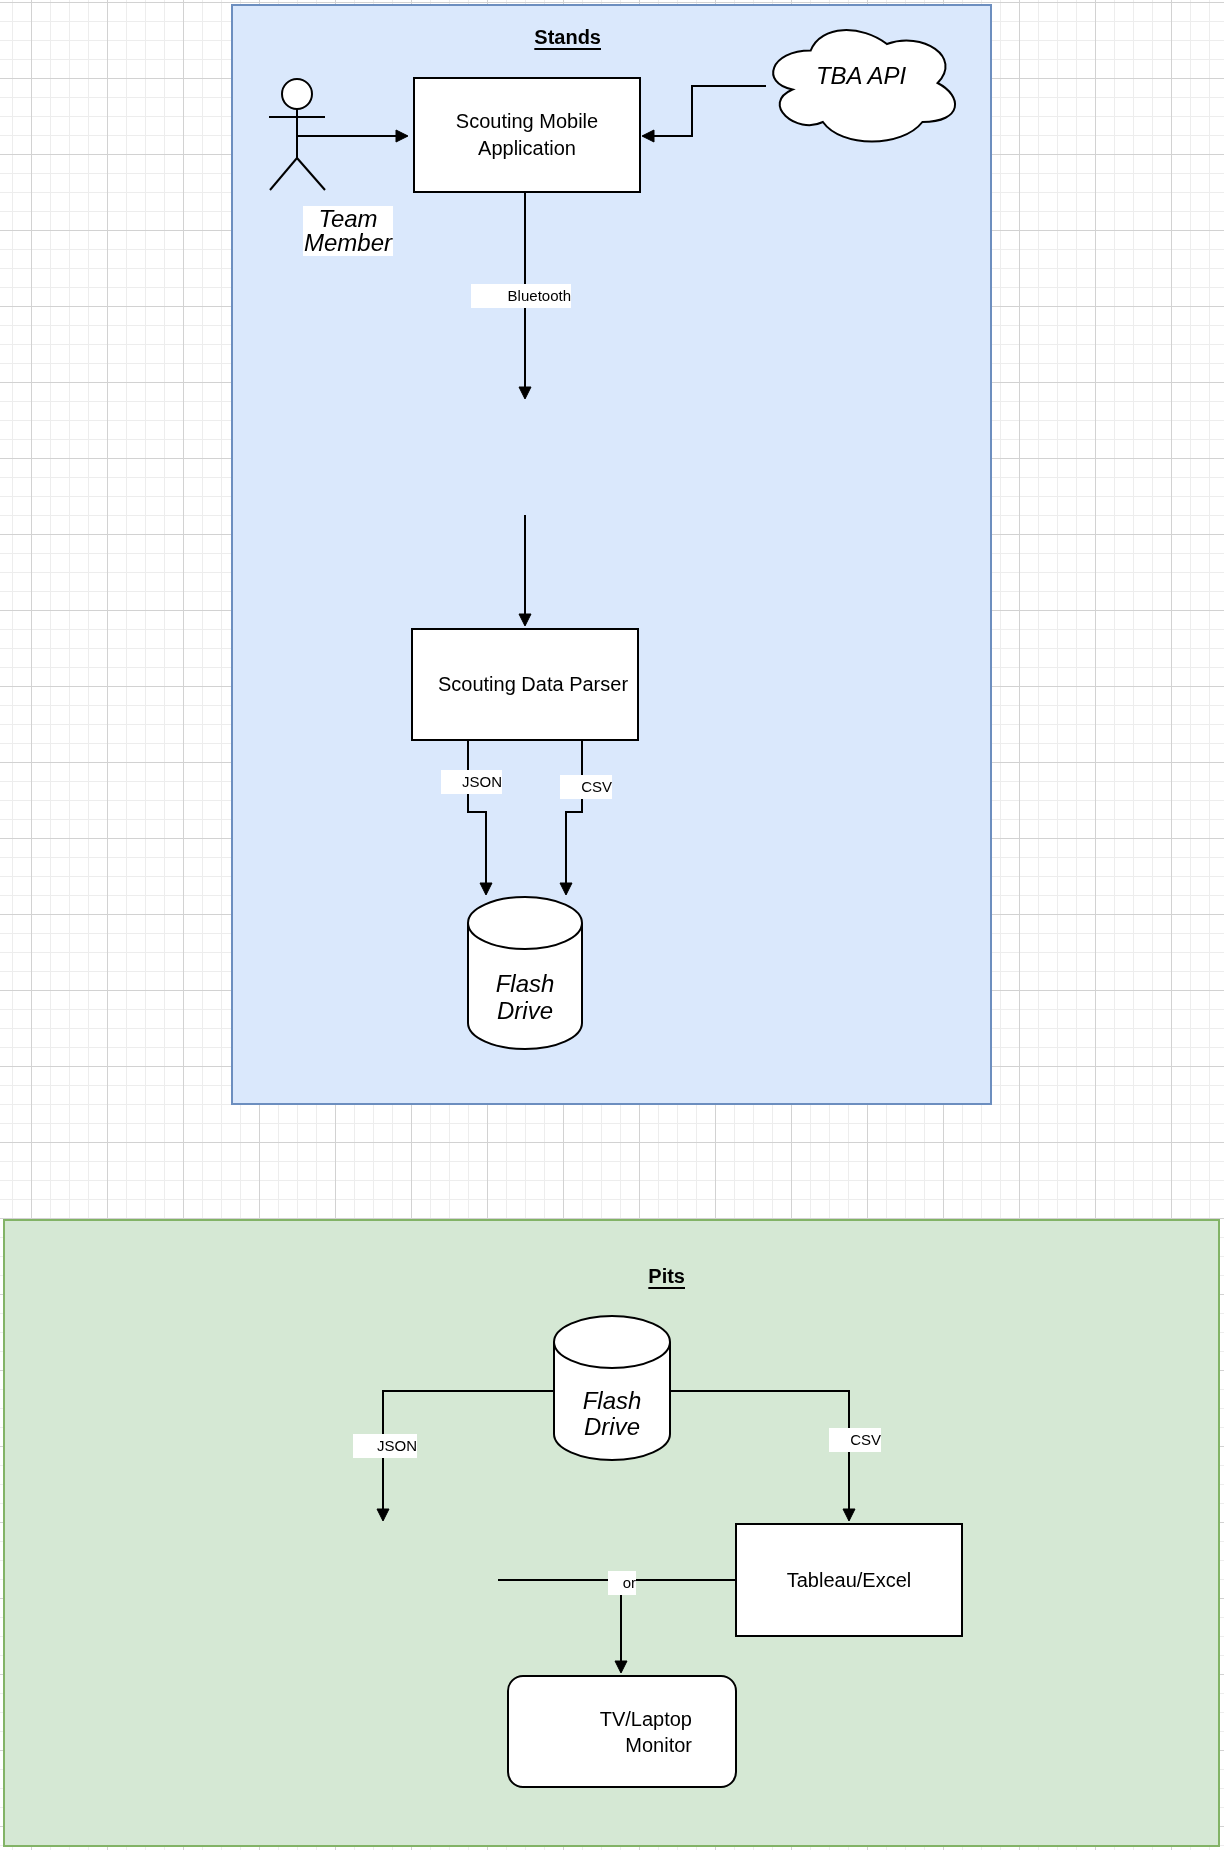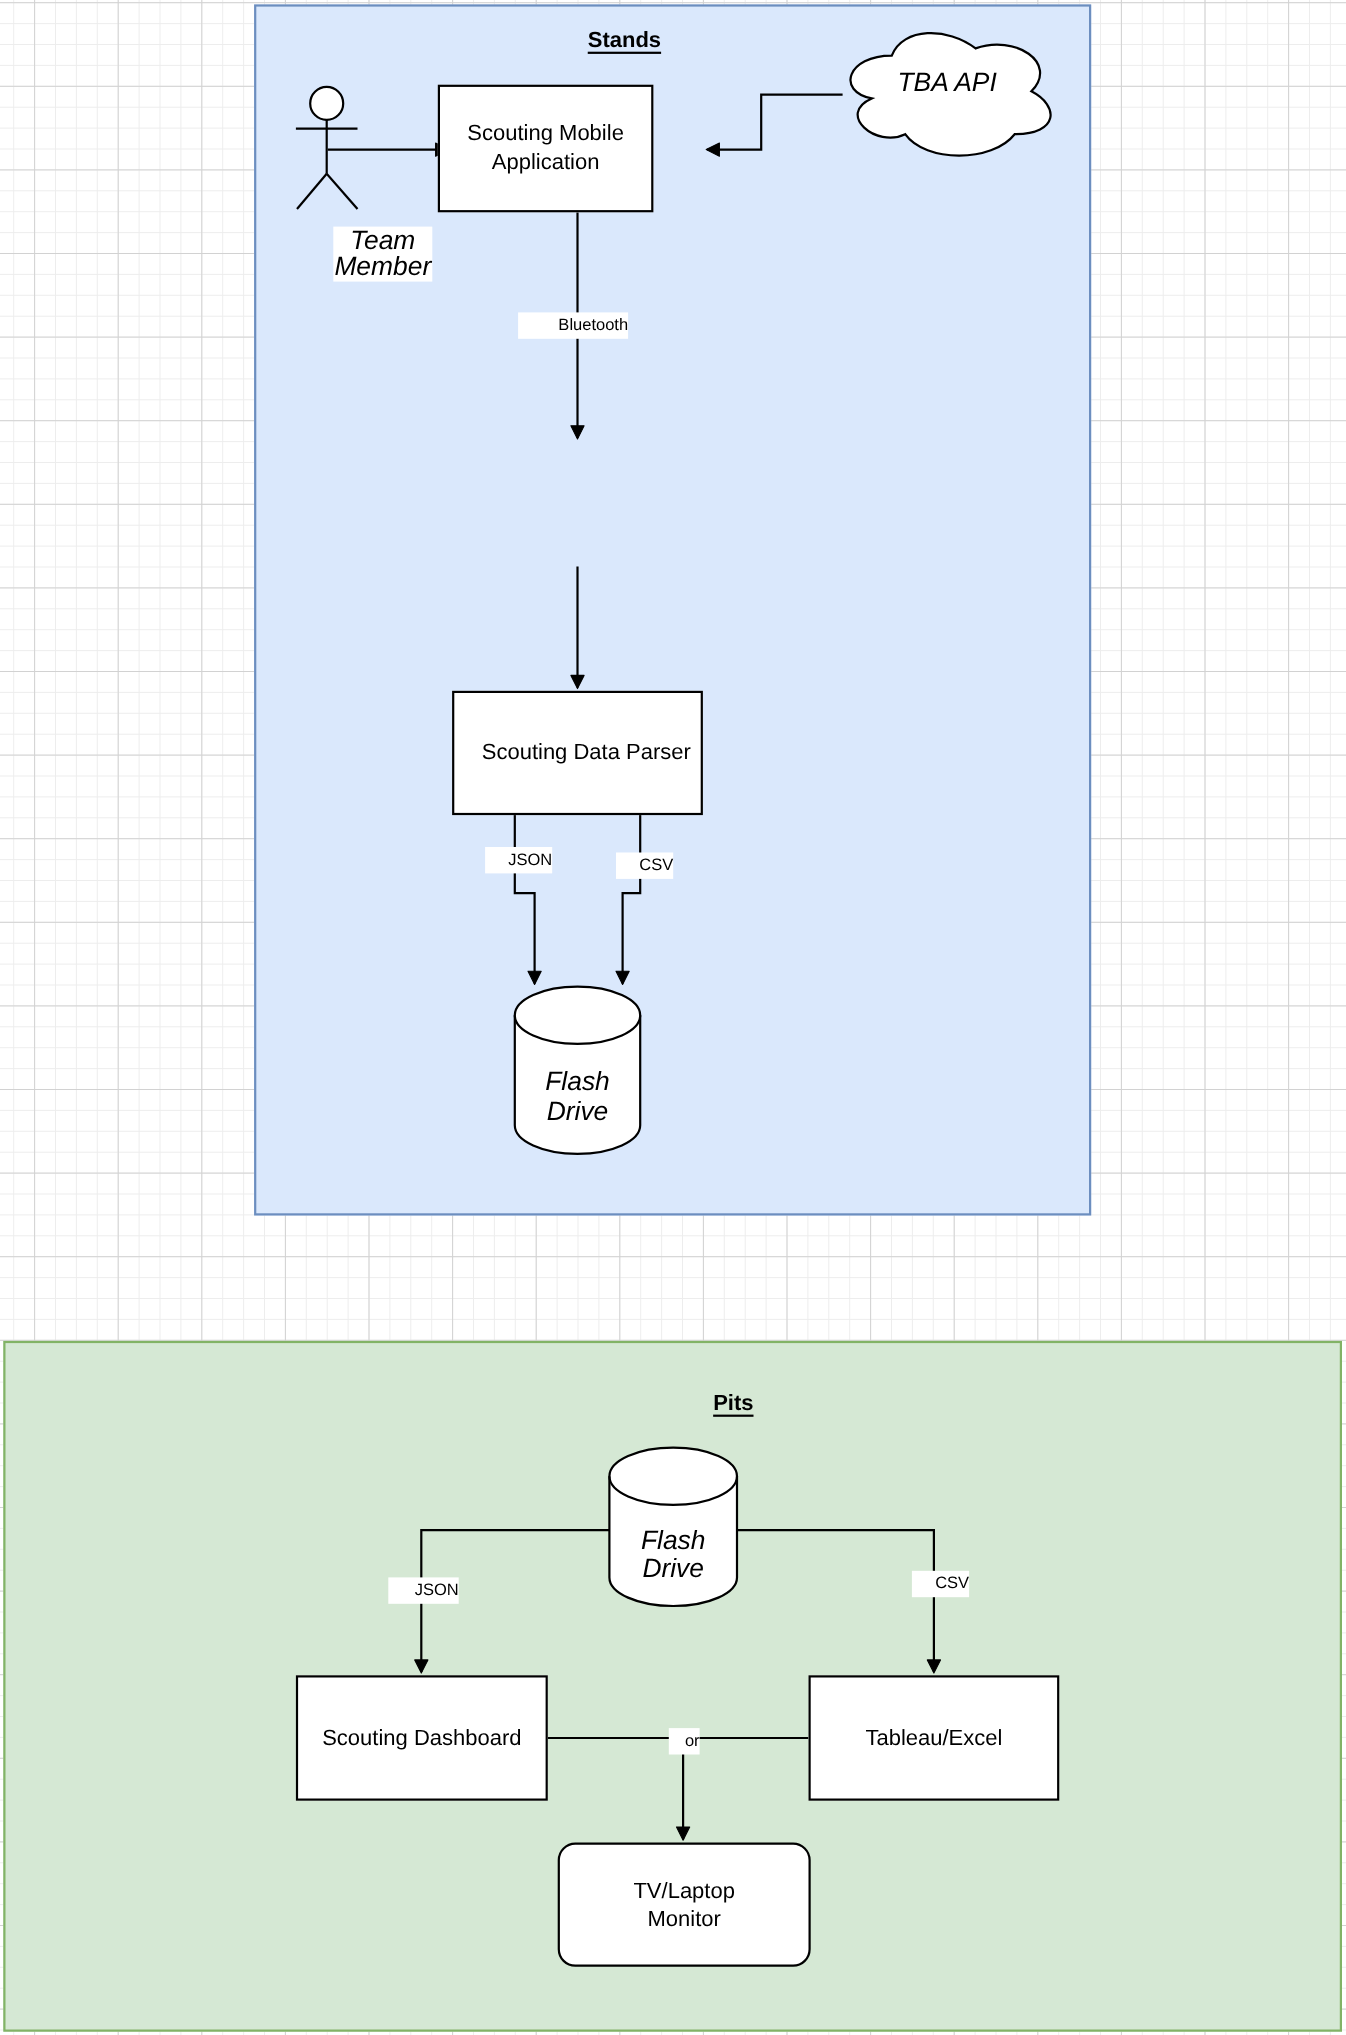--- a/index.html
+++ b/index.html
@@ -90,49 +90,46 @@
       <path d="M 525 515 L 525 625" marker-end="url(#arrowhead)"></path>
       <path d="M 468 741 L 468 812 L 486 812 L 486 894" marker-end="url(#arrowhead)"></path>
       <path d="M 582 741 L 582 812 L 566 812 L 566 894" marker-end="url(#arrowhead)"></path>
       <path d="M 554 1391 L 383 1391 L 383 1520" marker-end="url(#arrowhead)"></path>
       <path d="M 670 1391 L 849 1391 L 849 1520" marker-end="url(#arrowhead)"></path>
       <path d="M 498 1580 L 735 1580"></path>
       <path d="M 621 1582 L 621 1672" marker-end="url(#arrowhead)"></path>
     </g>
   </svg>
 
-  <div class="node" style="left:398px;top:77px;width:196px;height:116px;align-items:center;">
+  <div class="node" style="left:413px;top:77px;width:228px;height:116px;align-items:center;">
     <span style="width:170px;">Scouting Mobile Application</span>
   </div>
 
 
   <div class="node" style="left:411px;top:628px;width:228px;height:113px;padding-left:16px;">
     <span>Scouting Data Parser</span>
   </div>
 
   <div id="label-team-member" class="shape-label" style="left:255px;top:206px;width:90px;">Team Member</div>
 
   <div class="shape-label" style="left:791px;top:62px;width:140px;">TBA API</div>
 
   <div class="shape-label" style="left:468px;top:970px;width:114px;">Flash Drive</div>
 
   <div class="edge-label" style="left:471px;top:284px;width:100px;">Bluetooth</div>
   <div class="edge-label" style="left:441px;top:770px;width:61px;">JSON</div>
   <div class="edge-label" style="left:560px;top:775px;width:52px;">CSV</div>
 
-  <div class="node" style="left:269px;top:1523px;width:229px;height:114px;">
-    <span>Scouting Dashboard</span>
-  </div>
 
   <div class="node" style="left:735px;top:1523px;width:228px;height:114px;">
     <span>Tableau/Excel</span>
   </div>
 
   <div class="node" style="left:507px;top:1675px;width:230px;height:113px;border-radius:16px;line-height:26px;">
-    <span style="width:140px;">TV/Laptop Monitor</span>
+    <span style="width:140px;text-align:right;">TV/Laptop Monitor</span>
   </div>
 
   <div class="shape-label" style="left:554px;top:1388px;width:116px;line-height:26px;">Flash Drive</div>
 
   <div class="edge-label" style="left:353px;top:1434px;width:64px;">JSON</div>
   <div class="edge-label" style="left:829px;top:1428px;width:52px;">CSV</div>
   <div class="edge-label" style="left:608px;top:1571px;width:28px;">or</div>
 
 </div>
 

